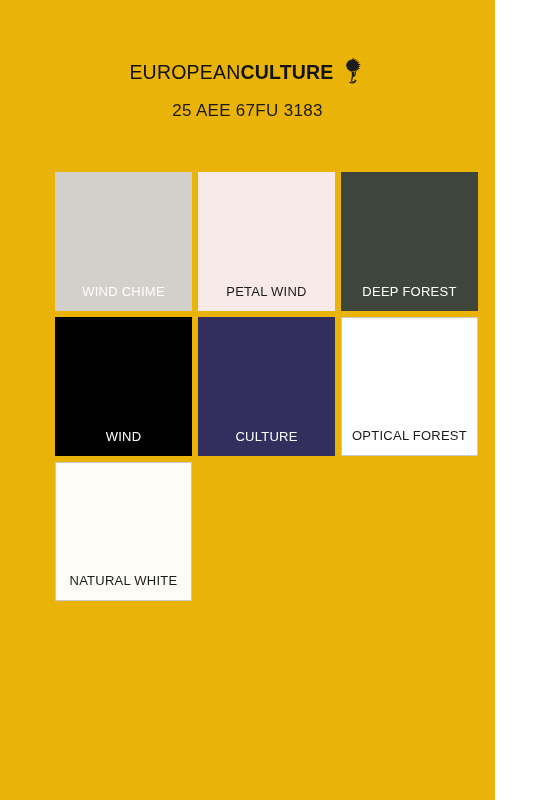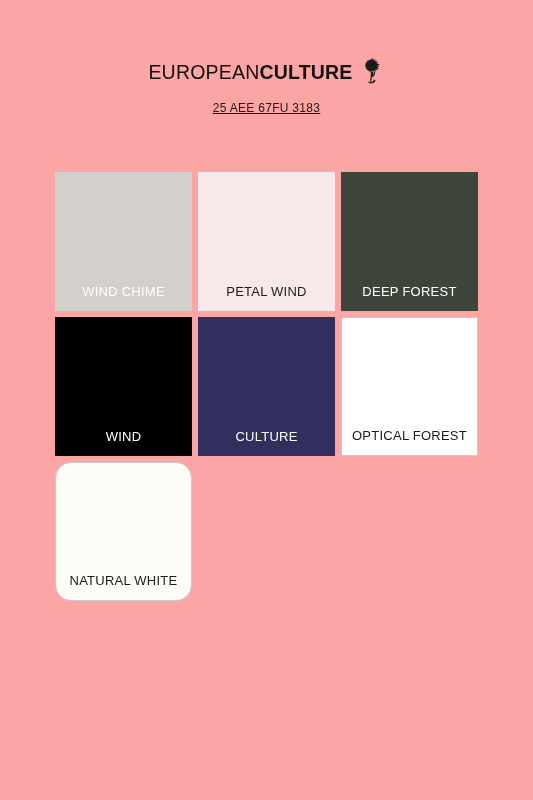--- a/index.html
+++ b/index.html
@@ -11,25 +11,24 @@
     width: 533px;
     height: 800px;
     background: #ffffff;
     font-family: "Liberation Sans", sans-serif;
     -webkit-font-smoothing: antialiased;
     overflow: hidden;
   }
 
   .page {
     position: relative;
-    width: 533px;
+    width: 495px;
     height: 800px;
-    background: #fca5a5;
+    background: #eab308;
     box-sizing: border-box;
-    text-decoration: underline;
   }
 
   
   .header {
     padding-top: 58px;
     text-align: center;
   }
   .brand-line {
     display: inline-flex;
     align-items: center;
@@ -54,21 +53,21 @@
     width: 26px;
     height: 30px;
     position: relative;
     top: -2px;
   }
   .brand-logo svg {
     display: block;
   }
   .style-code {
     margin-top: 13px;
-    font-size: 12px;
+    font-size: 17px;
     font-weight: 400;
     color: #1a1a1a;
     letter-spacing: 0.3px;
   }
 
   
   .swatch-grid {
     position: absolute;
     left: 55px;
     top: 172px;
@@ -141,19 +140,19 @@
     </div>
 
     <div class="swatch" style="background-color: rgb(50, 47, 94);">
       <span class="swatch-label" style="color: rgb(255, 255, 255);">CULTURE</span>
     </div>
 
     <div class="swatch bordered" style="background-color: rgb(255, 255, 255);">
       <span class="swatch-label" style="color: rgb(26, 26, 26);">OPTICAL FOREST</span>
     </div>
 
-    <div class="swatch bordered" style="background-color: rgb(253, 252, 247); border-radius: 16px;">
+    <div class="swatch bordered" style="background-color: rgb(253, 252, 247);">
       <span class="swatch-label" style="color: rgb(26, 26, 26);">NATURAL WHITE</span>
     </div>
 
   </div>
 
 </div>
 
 </body></html>

